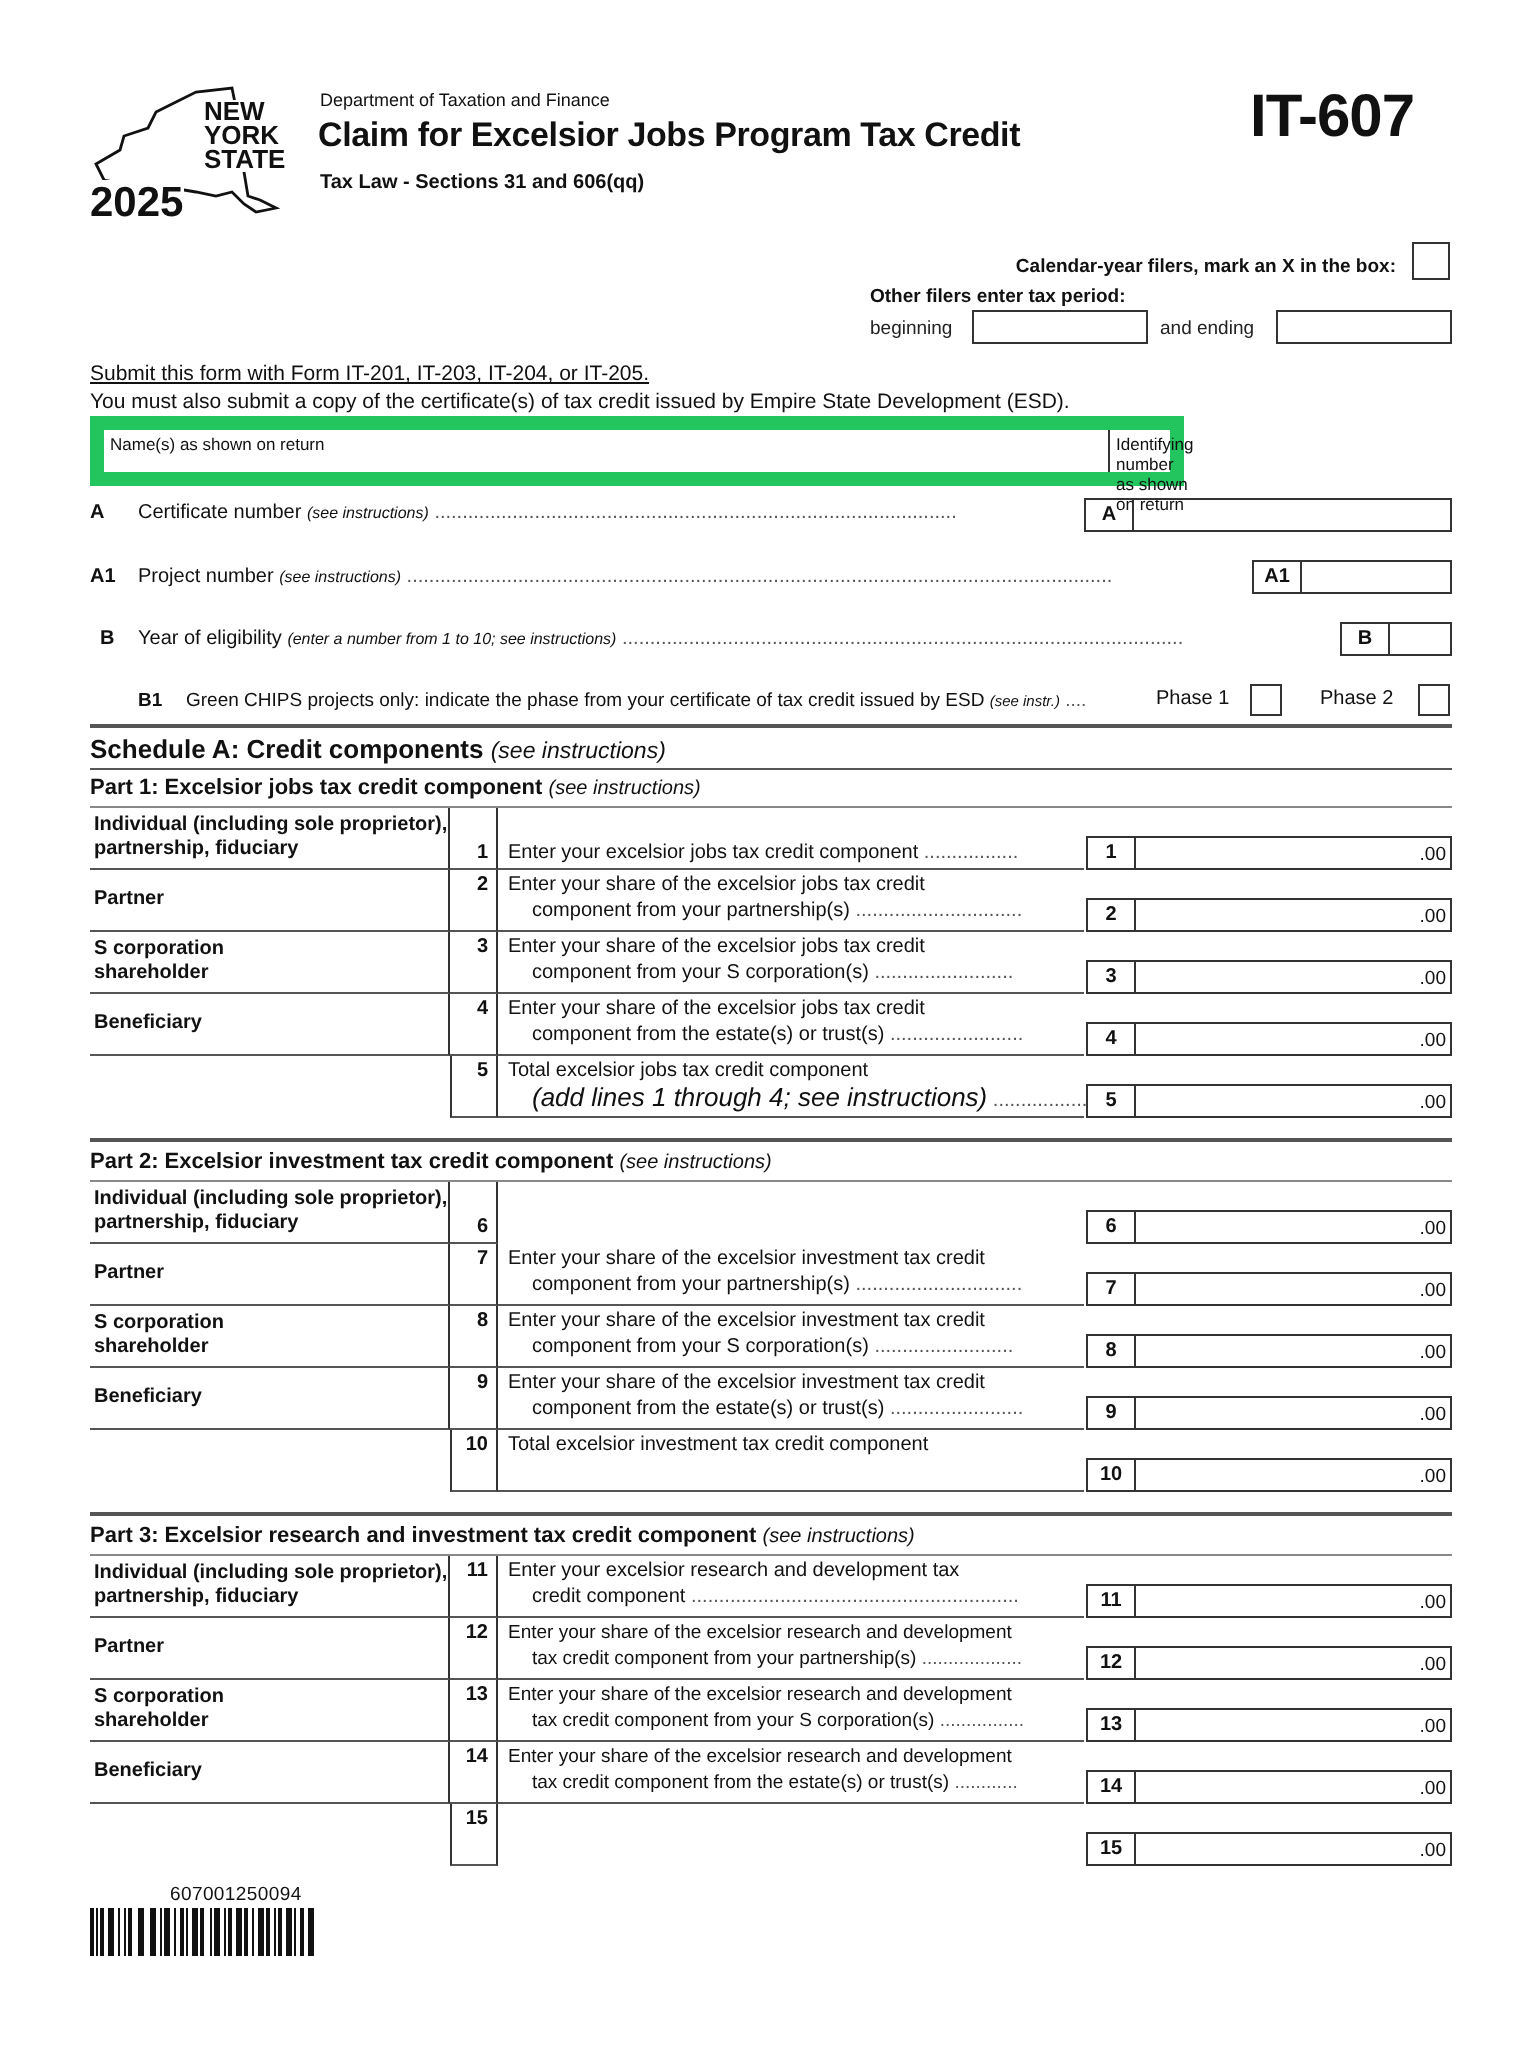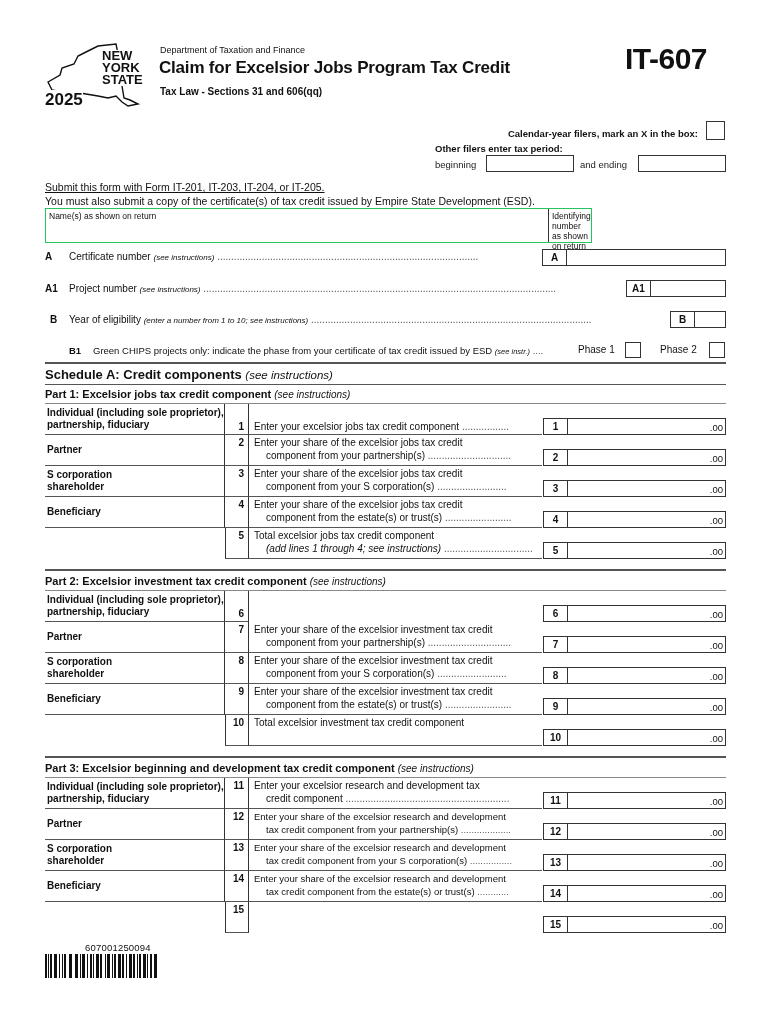--- a/index.html
+++ b/index.html
@@ -18,21 +18,21 @@
   .box-sm { border: 1px solid #333; background: #fff; }
   .cal-box { left: 706px; top: 121px; width: 19px; height: 19px; }
   .other-label { left: 435px; top: 143px; font-size: 9.5px; font-weight: bold; }
   .beg-label { left: 435px; top: 159px; font-size: 9.5px; color: #222; }
   .beg-box { left: 486px; top: 155px; width: 88px; height: 17px; }
   .end-label { left: 580px; top: 159px; font-size: 9.5px; color: #222; }
   .end-box { left: 638px; top: 155px; width: 88px; height: 17px; }
 
   .submit1 { left: 45px; top: 181px; font-size: 10.5px; text-decoration: underline; }
   .submit2 { left: 45px; top: 195px; font-size: 10.5px; }
-  .namebox { left: 45px; top: 208px; width: 547px; height: 35px; border: 1px solid #22c55e; }
+  .namebox { left: 45px; top: 208px; width: 547px; height: 35px; border: 7px solid #22c55e; }
   .namebox .divider { position: absolute; left: 502px; top: 0; bottom: 0; border-left: 1px solid #333; }
   .namebox .lbl1 { position: absolute; left: 3px; top: 2px; font-size: 8.5px; }
   .namebox .lbl2 { position: absolute; left: 506px; top: 2px; font-size: 8.5px; }
 
   
   .lline { left: 45px; font-size: 10px; white-space: nowrap; }
   .lline .key { display: inline-block; width: 24px; font-weight: bold; }
   .lline .ital { font-style: italic; font-size: 8px; }
   .lline .dots { color: #555; letter-spacing: 0; }
   .linebox { height: 17px; border: 1px solid #333; display: flex; }
@@ -46,21 +46,21 @@
   .sched-title i { font-weight: normal; font-size: 11.5px; }
   .part-title { left: 45px; font-size: 11px; font-weight: bold; }
   .part-title i { font-weight: normal; font-size: 10px; }
   .prow { position: absolute; left: 45px; width: 681px; height: 31px; }
   .prow .who { position: absolute; left: 0; top: 0; width: 180px; height: 31px; font-size: 10px; font-weight: bold; border-right: 1px solid #333; border-bottom: 1px solid #555; padding-left: 2px; display: flex; align-items: center; line-height: 12px; }
   .prow .num { position: absolute; left: 180px; top: 0; width: 24px; height: 31px; font-size: 10px; font-weight: bold; text-align: right; padding-right: 4px; padding-top: 2px; border-right: 1px solid #333; border-bottom: 1px solid #555; }
   .prow .num.bottomalign { padding-top: 17px; }
   .prow .desc { position: absolute; left: 204px; top: 0; width: 293px; height: 31px; font-size: 10px; border-bottom: 1px solid #555; padding-left: 5px; line-height: 12.5px; padding-top: 2px; white-space: nowrap; }
   .prow .desc.single { padding-top: 17px; }
   .prow .desc .indent { padding-left: 12px; }
-  .prow .desc i { font-size: 10px; }
+  .prow .desc i { font-size: 13px; }
   .prow .desc .dots { color: #555; }
   .prow .amt { position: absolute; left: 498px; top: 14px; width: 183px; height: 17px; border: 1px solid #333; display: flex; background: #fff; }
   .prow .amt .k { width: 24px; border-right: 1px solid #333; font-weight: bold; font-size: 10px; display: flex; align-items: center; justify-content: center; }
   .prow .amt .v { flex: 1; text-align: right; font-size: 9.5px; padding-right: 2px; padding-top: 3px; }
   .prow .who.blank { border-right: none; border-bottom: none; }
 
   .barcode-num { left: 85px; top: 942px; font-size: 9.5px; letter-spacing: 0.2px; }
   .barcode { left: 45px; top: 954px; width: 150px; height: 24px; display: flex; }
   .barcode span { display: block; height: 100%; background: #111; }
 </style>
@@ -69,21 +69,21 @@
 
 <div class="abs logo">
   <svg width="110" height="72" viewBox="0 0 110 72">
     <path d="M8 42 L20 35 L22 28 L34 24 L38 16 L46 12 L58 6 L76 4 L78 14 L80 30 L82 46 L84 58 L90 60 L98 64 L88 66 L82 62 L76 56 L68 58 L58 56 L46 54 L34 52 L22 52 L12 50 Z" fill="none" stroke="#111" stroke-width="1.4"></path>
   </svg>
   <div class="abs" style="left:62px;top:10px;font-size:13px;font-weight:bold;line-height:12px;background:#fff;">
     <div>NEW</div>
     <div>YORK</div>
     <div>STATE</div>
   </div>
-  <div class="abs" style="left:5px;top:50px;font-size:17px;font-weight:bold;background:#fff;">2025</div>
+  <div class="abs" style="left:5px;top:50px;font-size:21px;font-weight:bold;background:#fff;">2025</div>
 </div>
 <div class="abs dept">Department of Taxation and Finance</div>
 <div class="abs title">Claim for Excelsior Jobs Program Tax Credit</div>
 <div class="abs subtitle">Tax Law - Sections 31 and 606(qq)</div>
 <div class="abs formno">IT-607</div>
 
 <div class="abs cal-label">Calendar-year filers, mark an X in the box:</div>
 <div class="abs box-sm cal-box"></div>
 <div class="abs other-label">Other filers enter tax period:</div>
 <div class="abs beg-label">beginning</div>
@@ -271,21 +271,21 @@
       <div>Total excelsior investment tax credit component</div>
     </div>
   <div class="amt">
       <div class="k">10</div>
       <div class="v">.00</div>
     </div>
 </div>
 
 <div class="abs rule" style="top:756px;"></div>
 <div class="abs part-title" style="top:762px;">
-  <span>Part 3: Excelsior beginning and development tax credit component</span>
+  <span>Part 3: Excelsior research and investment tax credit component</span>
   <i>(see instructions)</i>
 </div>
 <div class="abs rule-thin" style="top:777px;border-top-color:#888;"></div>
 
 <div class="prow" style="top:778px;">
   <div class="who">Individual (including sole proprietor), partnership, fiduciary</div>
   <div class="num">11</div>
   <div class="desc">
       <div>Enter your excelsior research and development tax</div>
       <div class="indent"><span>credit component</span> <span class="dots">...........................................................</span></div>

